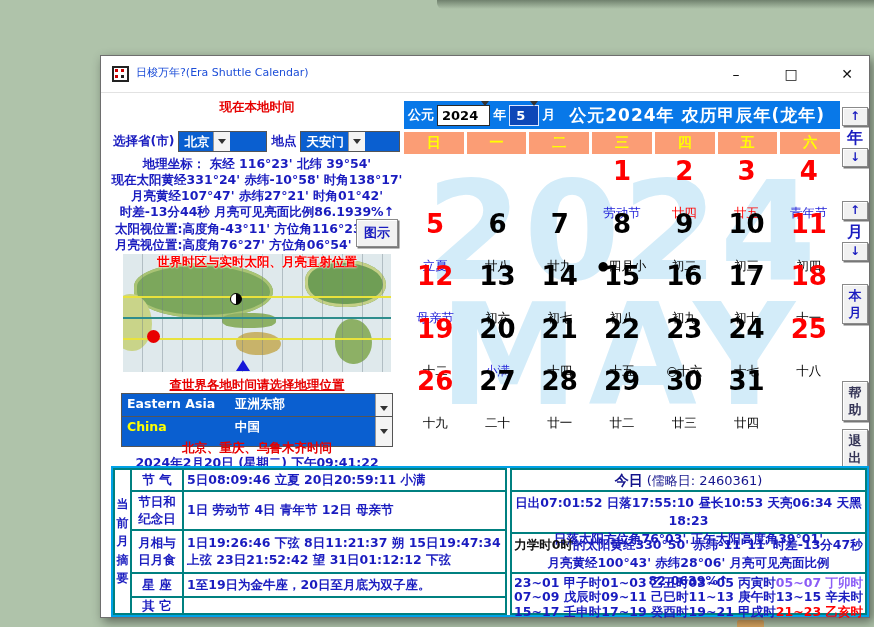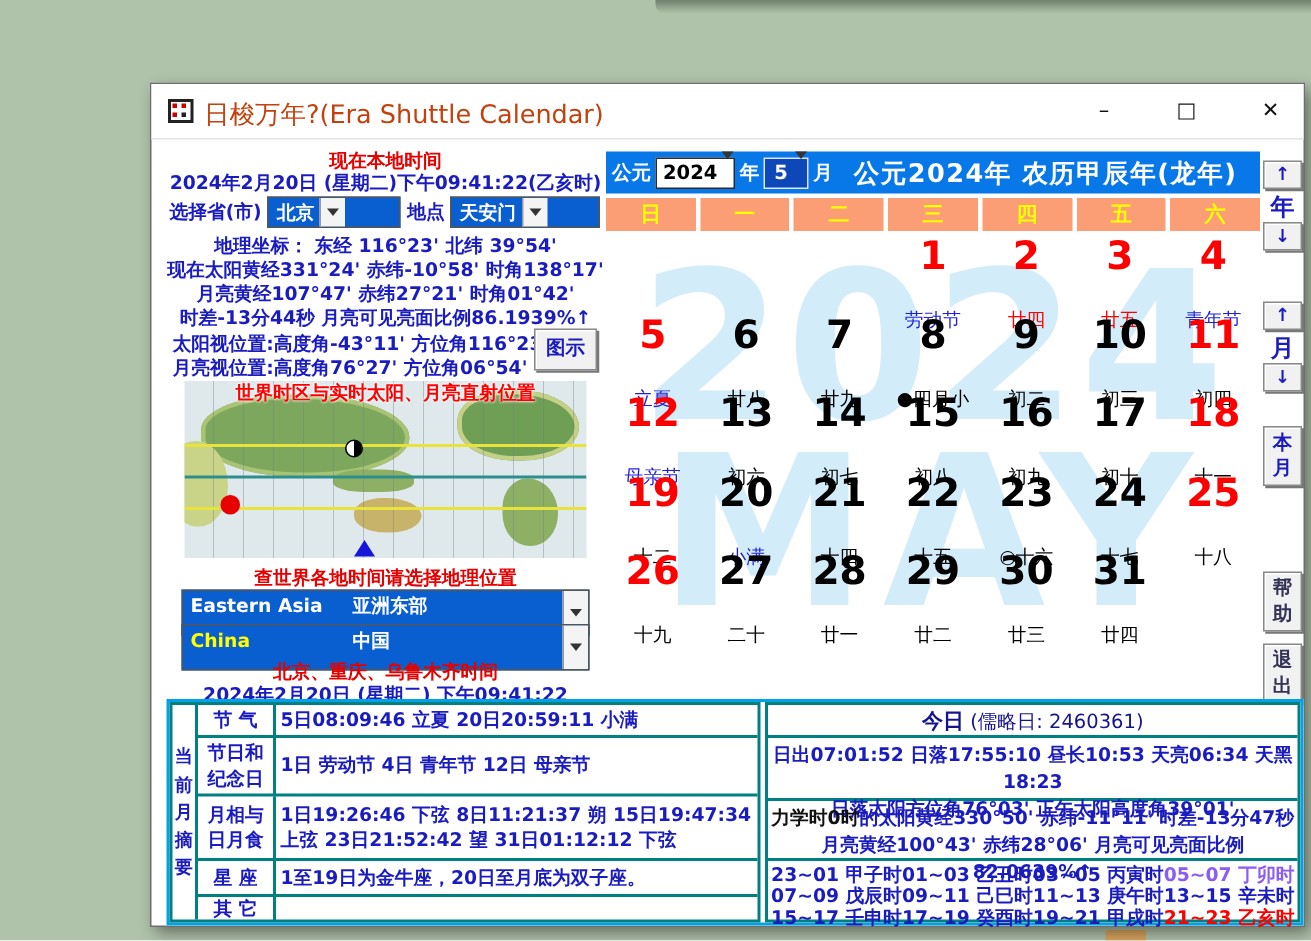--- a/index.html
+++ b/index.html
@@ -12,21 +12,21 @@
 
   .window { position:absolute; left:100px; top:55px; width:770px; height:563px;
     background:#fff; border:1px solid #6e6e6e; box-shadow:3px 4px 10px rgba(0,0,0,.45); }
   .titlebar { position:absolute; left:0; top:0; width:100%; height:37px; background:#fff;
     border-bottom:1px solid #e2e2e2; }
   .app-icon { position:absolute; left:11px; top:10px; width:17px; height:16px; background:#fff;
     border:2px solid #222; }
   .app-icon i { position:absolute; width:3px; height:3px; background:#c00; }
   .app-icon i:nth-child(1){left:1px;top:1px;} .app-icon i:nth-child(2){left:7px;top:1px;}
   .app-icon i:nth-child(3){left:1px;top:7px;} .app-icon i:nth-child(4){left:7px;top:7px;background:#222;}
-  .title-text { position:absolute; left:35px; top:9px; font-size:17px; color:#c2410c; }
+  .title-text { position:absolute; left:35px; top:9px; font-size:11px; color:#1d4ed8; }
   .win-btn { position:absolute; top:7px; width:26px; height:23px; text-align:center; line-height:23px;
     font-size:14px; color:#111; cursor:pointer; }
   .btn-min{left:622px;} .btn-max{left:677px;} .btn-close{left:733px;}
 
   
   .left-panel { position:absolute; left:6px; top:38px; width:300px; height:375px; }
   .ln { position:absolute; left:0; width:100%; text-align:center; font-size:12.5px; font-weight:bold;
     color:#1a1cbf; white-space:nowrap; }
   .red { color:#e60000; }
   .l-sel { position:absolute; top:37px; left:6px; display:flex; align-items:center; gap:4px;
@@ -146,21 +146,20 @@
           <i></i>
         </div>
       <div class="title-text">日梭万年?(Era Shuttle Calendar)</div>
       <div class="win-btn btn-min">–</div>
       <div class="win-btn btn-max">□</div>
       <div class="win-btn btn-close">✕</div>
     </div>
 
     <div class="left-panel">
       <div class="ln red" style="top:5px;">现在本地时间</div>
-      <div class="ln" style="top:20px;">2024年2月20日  (星期二)下午09:41:22(乙亥时)</div>
 
       <div class="l-sel">
         <span>选择省(市)</span>
         <div class="combo c-prov">
           <span class="cval">北京</span>
           <span class="chev">
               <b></b>
             </span>
         </div>
         <span>地点</span>
@@ -190,21 +189,21 @@
         <div class="tz"></div>
         <div class="mline tropic1"></div>
         <div class="mline equator"></div>
         <div class="mline tropic2"></div>
         <div class="sun-marker"></div>
         <div class="moon-marker"></div>
         <div class="sub-marker"></div>
         <div class="map-title">世界时区与实时太阳、月亮直射位置</div>
       </div>
 
-      <div class="ln red" style="top:283px;">查世界各地时间请选择地理位置</div>
+      <div class="ln red" style="top:283px;text-decoration:underline;">查世界各地时间请选择地理位置</div>
 
       <div class="combo wide-combo" style="top:299px;">
         <span class="cval">
             <span class="en">Eastern Asia</span>
             <span class="cn">亚洲东部</span>
           </span>
         <span class="chev">
             <b></b>
           </span>
       </div>

